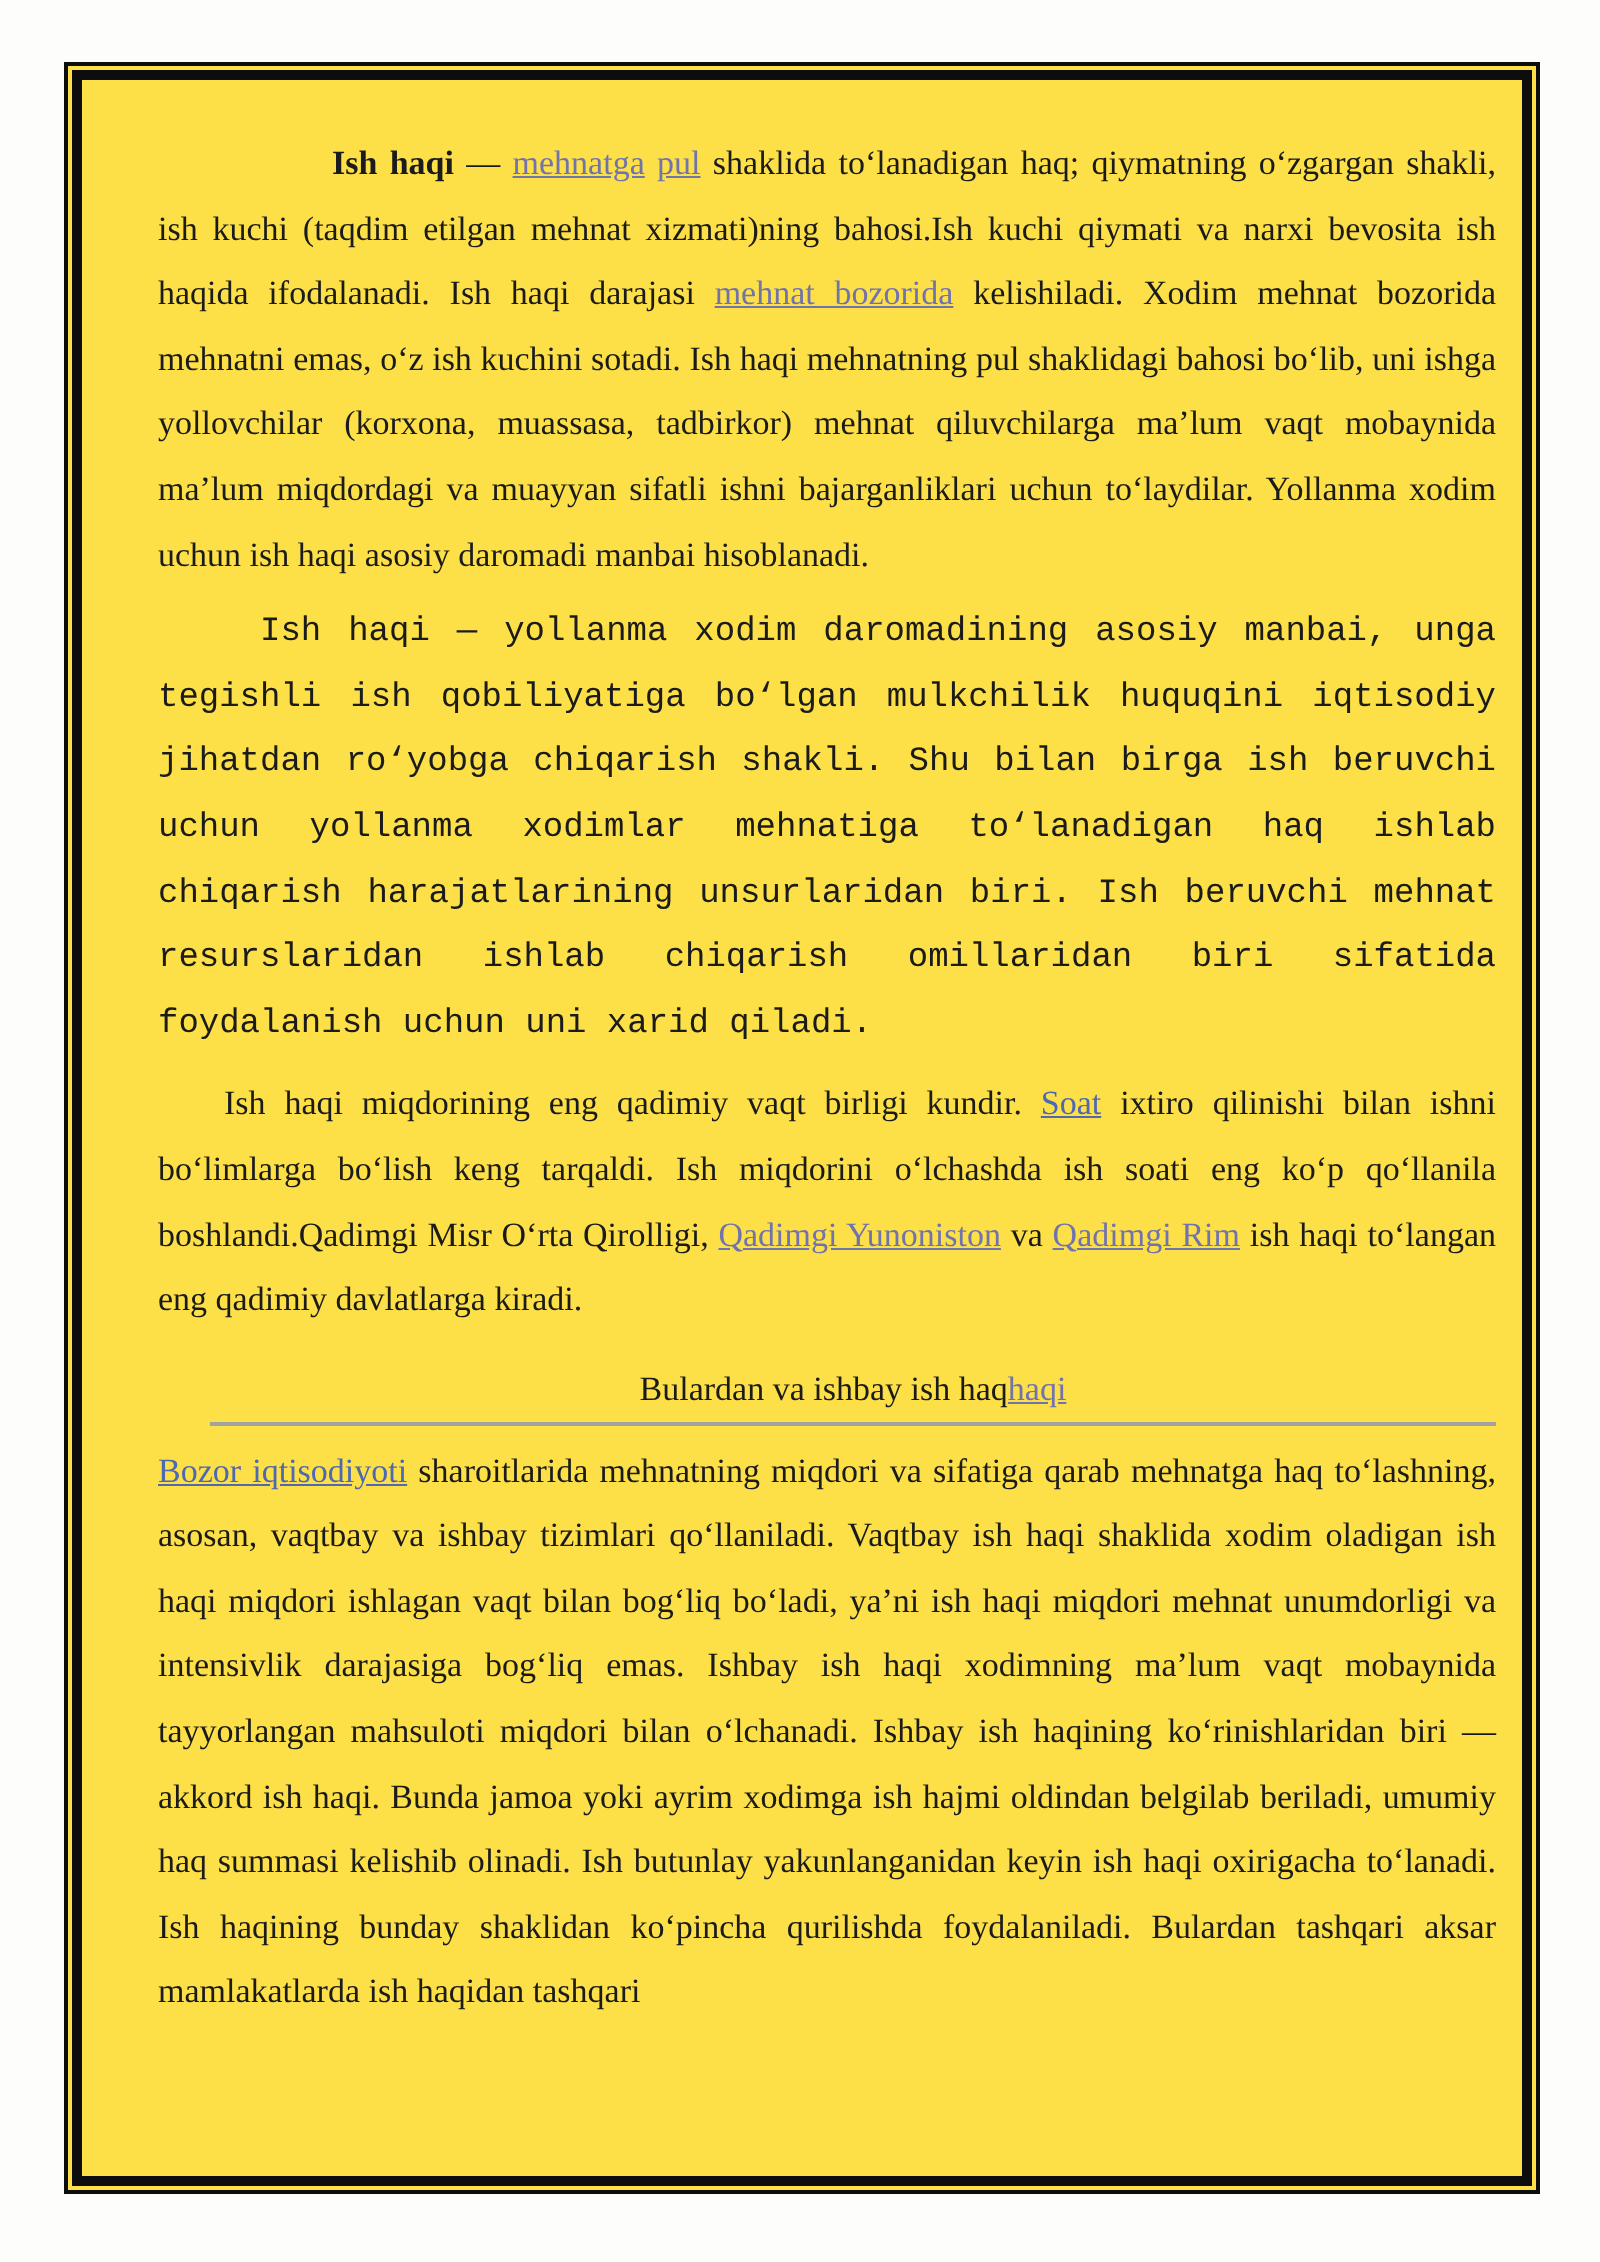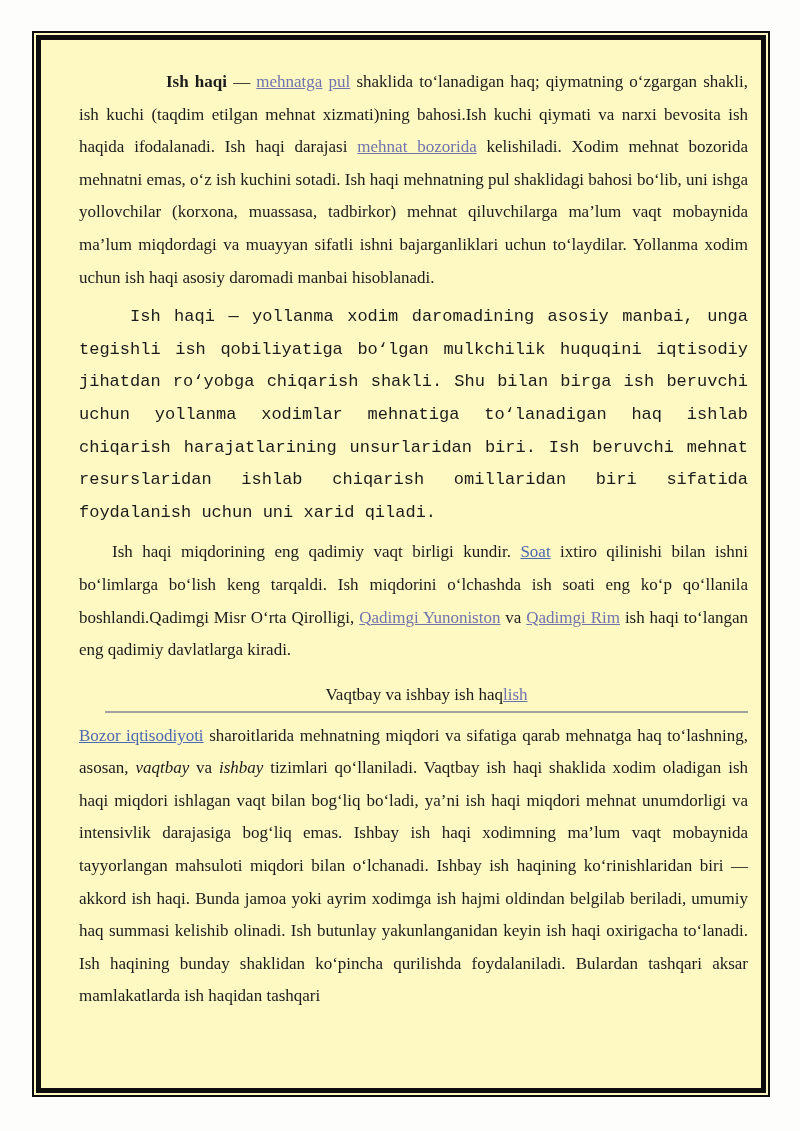--- a/index.html
+++ b/index.html
@@ -21,41 +21,41 @@
     overflow: hidden;
   }
   .frame {
     position: absolute;
     left: 32px;
     top: 31px;
     width: 738px;
     height: 1066px;
     border: 2px solid var(--frame);
     padding: 2px;
-    background: #fef9c3;
+    background: #fde047;
   }
   .frame-inner {
     width: 100%;
     height: 100%;
     border: 5px solid var(--frame);
     padding: 26px 13px 0 38px;
     overflow: hidden;
   }
   p.doc {
     margin: 0 0 7px 0;
     font-size: 17px;
     line-height: 32.6px;
     text-align: justify;
     color: var(--text);
   }
   .indent-lg { text-indent: 87px; }
   .indent-md { text-indent: 51px; font-family: Liberation Mono, monospace; }
   .indent-sm { text-indent: 33px; }
   .b { font-weight: bold; }
-  .i { font-style: italic; }
+  .i { }
   a.link {
     text-decoration: underline;
     cursor: pointer;
   }
   a.purple { color: var(--link_purple); }
   a.blue { color: var(--link_blue); text-decoration: underline; }
   h2.heading {
     margin: 11px 0 7px 26px;
     font-size: 17px;
     font-weight: normal;
@@ -70,18 +70,18 @@
 
 <div class="frame">
   <div class="frame-inner">
 
     <p class="doc indent-lg"><span class="b">Ish haqi </span><span>— </span><a class="link purple">mehnatga</a><span> </span><a class="link purple">pul</a><span> shaklida to‘lanadigan haq; qiymatning o‘zgargan shakli, ish kuchi (taqdim etilgan mehnat xizmati)ning bahosi.Ish kuchi qiymati va narxi bevosita ish haqida ifodalanadi. Ish haqi darajasi </span><a class="link purple">mehnat bozorida</a><span> kelishiladi. Xodim mehnat bozorida mehnatni emas, o‘z ish kuchini sotadi. Ish haqi mehnatning pul shaklidagi bahosi bo‘lib, uni ishga yollovchilar (korxona, muassasa, tadbirkor) mehnat qiluvchilarga ma’lum vaqt mobaynida ma’lum miqdordagi va muayyan sifatli ishni bajarganliklari uchun to‘laydilar. Yollanma xodim uchun ish haqi asosiy daromadi manbai hisoblanadi.</span></p>
 
     <p class="doc indent-md"><span>Ish haqi — yollanma xodim daromadining asosiy manbai, unga tegishli ish qobiliyatiga bo‘lgan mulkchilik huquqini iqtisodiy jihatdan ro‘yobga chiqarish shakli. Shu bilan birga ish beruvchi uchun yollanma xodimlar mehnatiga to‘lanadigan haq ishlab chiqarish harajatlarining unsurlaridan biri. Ish beruvchi mehnat resurslaridan ishlab chiqarish omillaridan biri sifatida foydalanish uchun uni xarid qiladi.</span></p>
 
     <p class="doc indent-sm"><span>Ish haqi miqdorining eng qadimiy vaqt birligi kundir. </span><a class="link blue">Soat</a><span> ixtiro qilinishi bilan ishni bo‘limlarga bo‘lish keng tarqaldi. Ish miqdorini o‘lchashda ish soati eng ko‘p qo‘llanila boshlandi.Qadimgi Misr O‘rta Qirolligi, </span><a class="link purple">Qadimgi Yunoniston</a><span> va </span><a class="link purple">Qadimgi Rim</a><span> ish haqi to‘langan eng qadimiy davlatlarga kiradi.</span></p>
 
-    <h2 class="heading"><span>Vaqtbay va ishbay ish haq</span><a class="link purple">lish</a></h2>
+    <h2 class="heading"><span>Bulardan va ishbay ish haq</span><a class="link purple">haqi</a></h2>
 
     <p class="doc"><a class="link blue">Bozor iqtisodiyoti</a><span> sharoitlarida mehnatning miqdori va sifatiga qarab mehnatga haq to‘lashning, asosan, </span><span class="i">vaqtbay</span><span> va </span><span class="i">ishbay</span><span> tizimlari qo‘llaniladi. Vaqtbay ish haqi shaklida xodim oladigan ish haqi miqdori ishlagan vaqt bilan bog‘liq bo‘ladi, ya’ni ish haqi miqdori mehnat unumdorligi va intensivlik darajasiga bog‘liq emas. Ishbay ish haqi xodimning ma’lum vaqt mobaynida tayyorlangan mahsuloti miqdori bilan o‘lchanadi. Ishbay ish haqining ko‘rinishlaridan biri — akkord ish haqi. Bunda jamoa yoki ayrim xodimga ish hajmi oldindan belgilab beriladi, umumiy haq summasi kelishib olinadi. Ish butunlay yakunlanganidan keyin ish haqi oxirigacha to‘lanadi. Ish haqining bunday shaklidan ko‘pincha qurilishda foydalaniladi. Bulardan tashqari aksar mamlakatlarda ish haqidan tashqari</span></p>
 
   </div>
 </div>
 
 </body></html>

